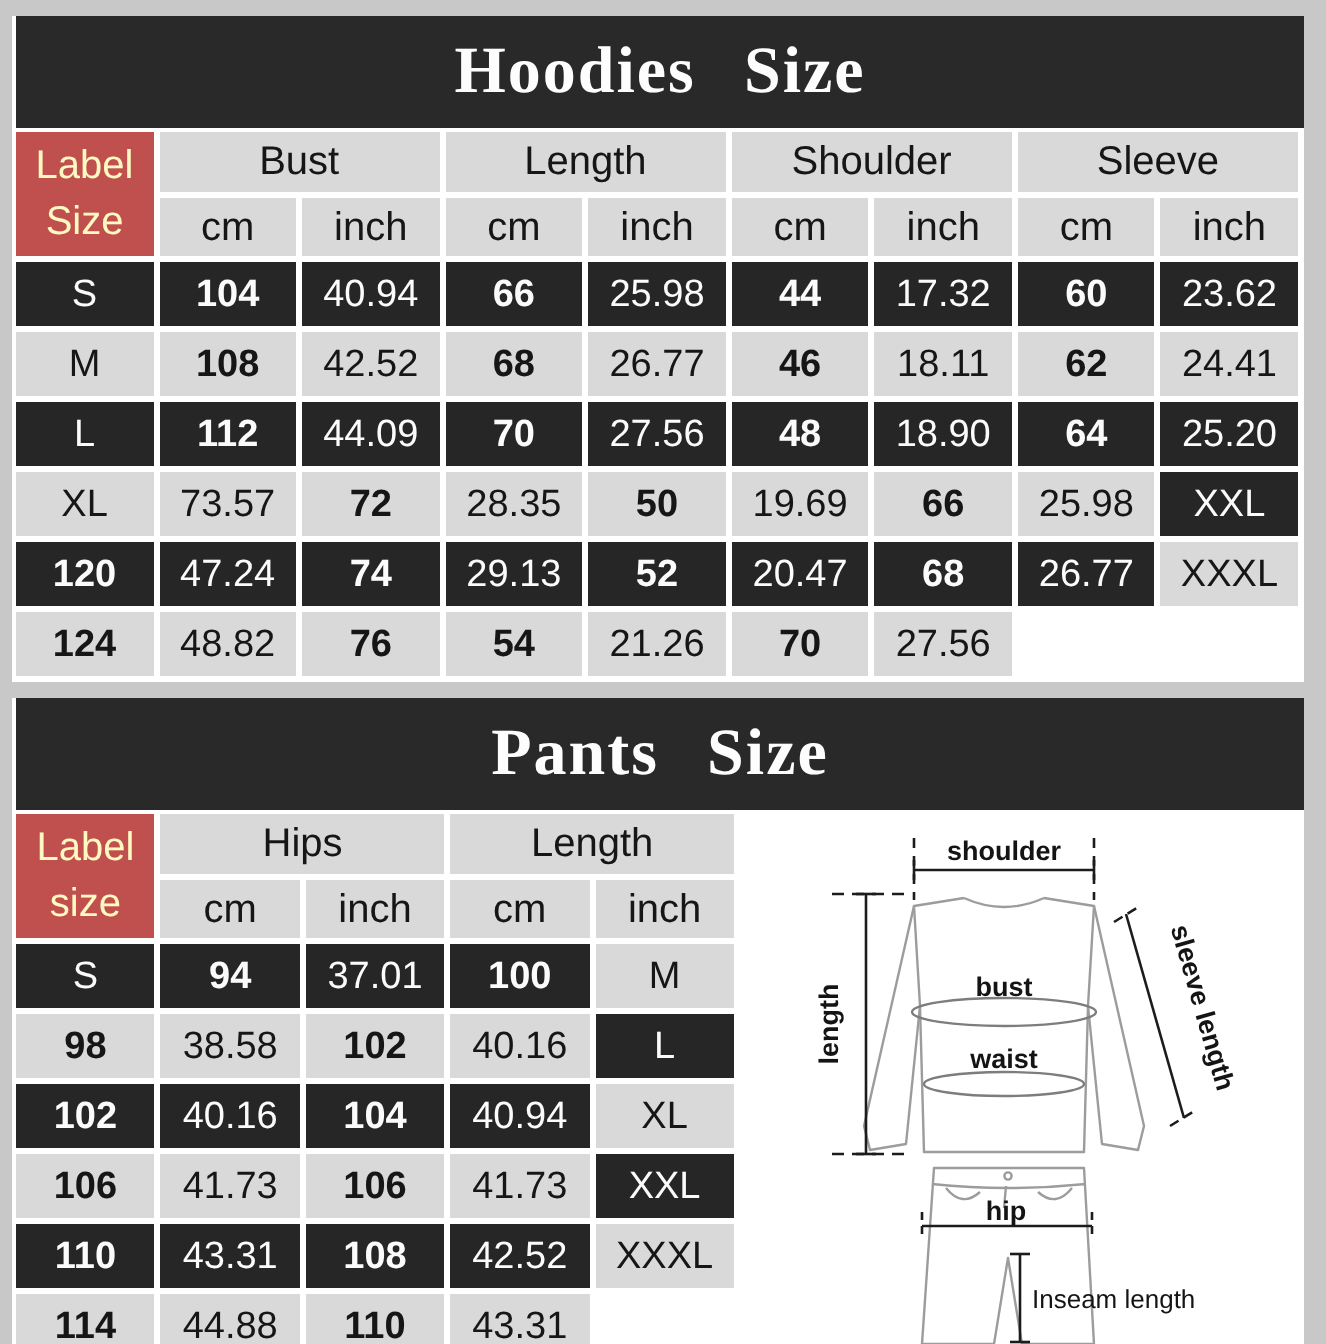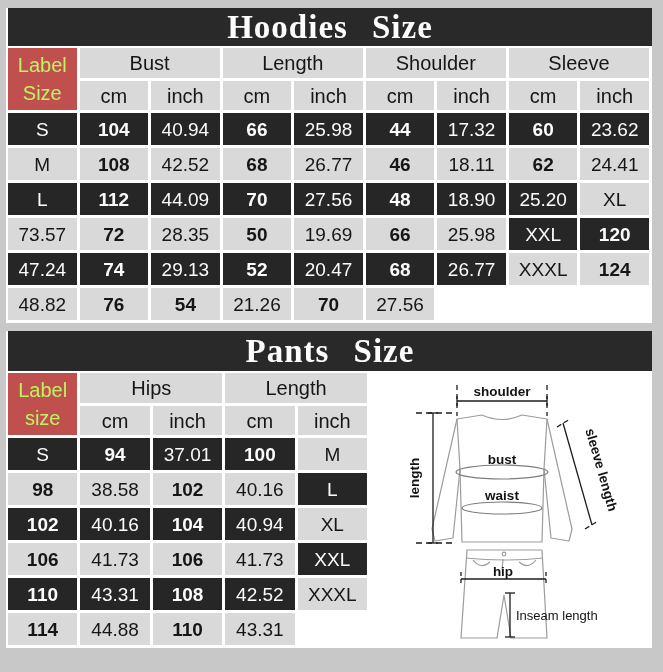--- a/index.html
+++ b/index.html
@@ -9,34 +9,34 @@
     padding:8px 11px 0 6px;overflow:hidden;
     font-family:"Liberation Sans",sans-serif;
   }
   .sec{border-left:2px solid #ffffff;}
   .ttl{
     background:#29292a;color:#fdfdfd;
     display:flex;align-items:center;justify-content:center;
     font-family:"Liberation Serif",serif;font-weight:bold;
     font-size:33px;word-spacing:0.45em;letter-spacing:1px;
   }
-  .ttl.h1{height:38px;}
-  .ttl.h2{height:40px;}
+  .ttl.h1{height:56px;}
+  .ttl.h2{height:56px;}
   .grid{
     display:grid;gap:3px;background:#ffffff;
     padding:2px 3px 3px 0;
   }
   .g9{grid-template-columns:repeat(9,1fr);grid-template-rows:30px 29px repeat(6,32px);}
   .g5{grid-template-columns:repeat(5,1fr);grid-template-rows:30px 29px repeat(6,32px);width:362px;flex:0 0 362px;}
   .cell{
     display:flex;align-items:center;justify-content:center;
     font-size:19px;line-height:1;color:#161616;
   }
   .red{
-    background:#c0504d;color:#bef264;
+    background:#c0504d;color:#fef9c3;
     flex-direction:column;font-size:20px;line-height:1.4;
     grid-row:1/3;grid-column:1;
   }
   .hd{background:#d9d9d9;font-size:20px;}
   .g2{grid-column:span 2;}
   .dk{background:#262626;color:#fbfbfb;}
   .lt{background:#d9d9d9;}
   .b{font-weight:700;}
   .pantsbody{display:flex;}
   .diagram{flex:1;background:#ffffff;height:277px;}
@@ -91,20 +91,21 @@
       <div class="cell lt b">62</div>
       <div class="cell lt">24.41</div>
 
       <div class="cell dk">L</div>
       <div class="cell dk b">112</div>
       <div class="cell dk">44.09</div>
       <div class="cell dk b">70</div>
       <div class="cell dk">27.56</div>
       <div class="cell dk b">48</div>
       <div class="cell dk">18.90</div>
+      <div class="cell dk b">64</div>
       <div class="cell dk">25.20</div>
 
       <div class="cell lt">XL</div>
       <div class="cell lt">73.57</div>
       <div class="cell lt b">72</div>
       <div class="cell lt">28.35</div>
       <div class="cell lt b">50</div>
       <div class="cell lt">19.69</div>
       <div class="cell lt b">66</div>
       <div class="cell lt">25.98</div>

